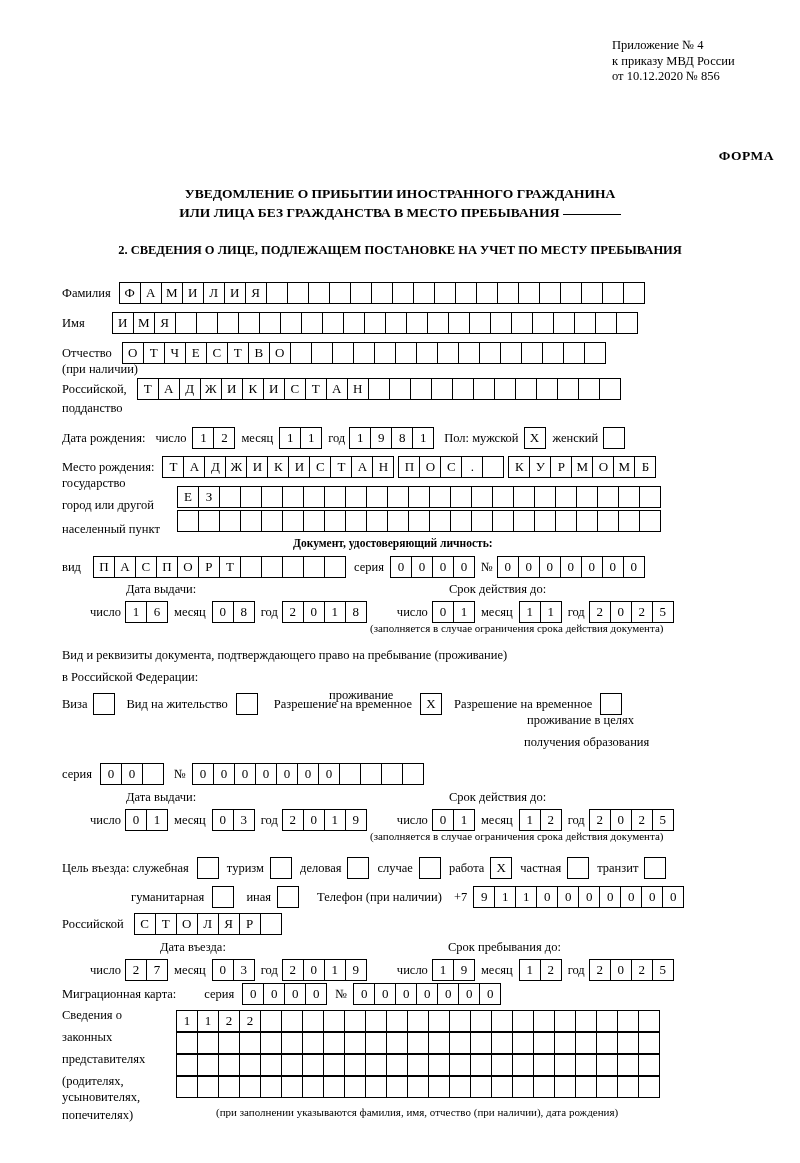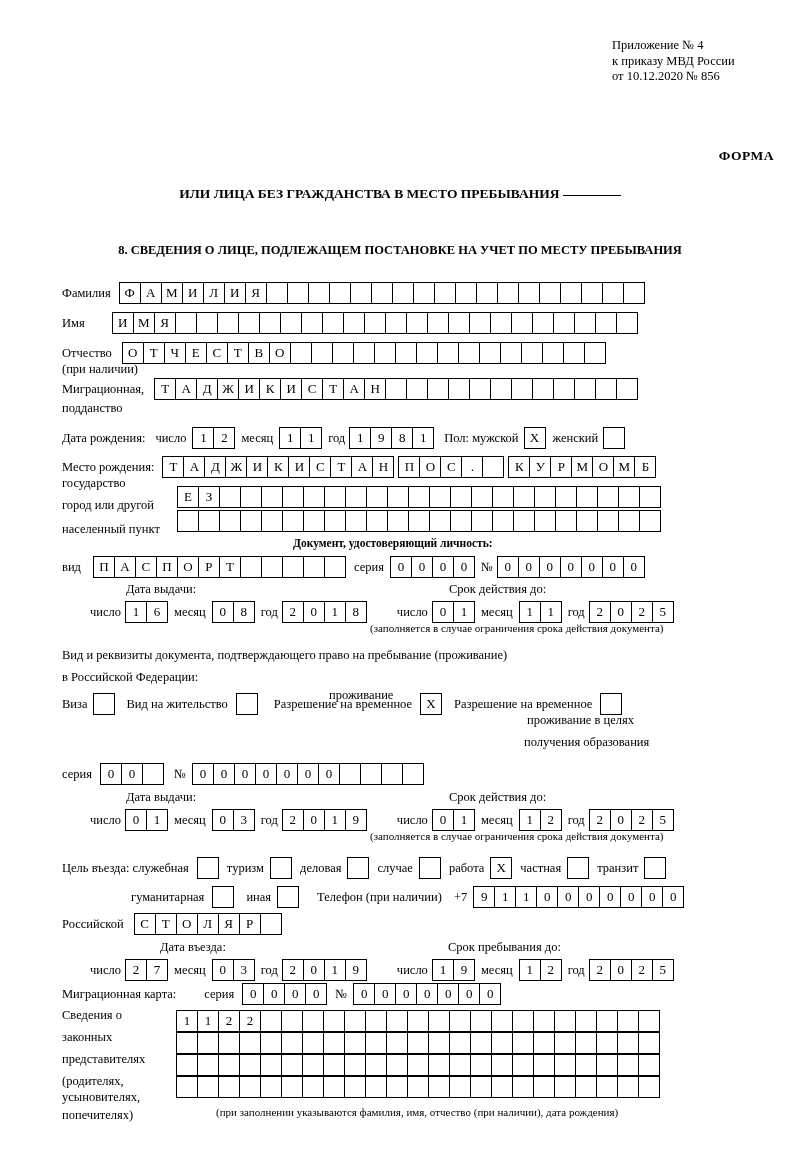--- a/index.html
+++ b/index.html
@@ -47,24 +47,25 @@
 
   <div class="hdr">
     <div>Приложение № 4</div>
     <div>к приказу МВД России</div>
     <div>от 10.12.2020 № 856</div>
   </div>
 
   <div class="forma">ФОРМА</div>
 
   <div class="title">
+    <div>УВЕДОМЛЕНИЕ О ПРИБЫТИИ ИНОСТРАННОГО ГРАЖДАНИНА</div>
     <div class="ln2"><span>ИЛИ ЛИЦА БЕЗ ГРАЖДАНСТВА В МЕСТО ПРЕБЫВАНИЯ</span> <span class="blank"></span></div>
   </div>
 
-  <div class="sect1">8. СВЕДЕНИЯ О ЛИЦЕ, ПОДЛЕЖАЩЕМ ПОСТАНОВКЕ НА УЧЕТ ПО МЕСТУ ПРЕБЫВАНИЯ</div>
+  <div class="sect1">2. СВЕДЕНИЯ О ЛИЦЕ, ПОДЛЕЖАЩЕМ ПОСТАНОВКЕ НА УЧЕТ ПО МЕСТУ ПРЕБЫВАНИЯ</div>
 
   <div id="rows">
       <div class="row" style="left: 62px; top: 282px;">
         <span class="lbl">Фамилия</span>
         <span class="gap" style="width: 8px;"></span>
         <span class="cells">
           <span class="c" style="width: 22px; height: 22px;">Ф</span>
           <span class="c" style="width: 22px; height: 22px;">А</span>
           <span class="c" style="width: 22px; height: 22px;">М</span>
           <span class="c" style="width: 22px; height: 22px;">И</span>
@@ -148,21 +149,21 @@
           <span class="c" style="width: 22px; height: 22px;"></span>
           <span class="c" style="width: 22px; height: 22px;"></span>
           <span class="c" style="width: 22px; height: 22px;"></span>
           <span class="c" style="width: 22px; height: 22px;"></span>
         </span>
       </div>
       <div class="row" style="left: 62px; top: 362px;">
         <span class="lbl">(при наличии)</span>
       </div>
       <div class="row" style="left: 62px; top: 378px;">
-        <span class="lbl">Миграционная,</span>
+        <span class="lbl">Российской,</span>
         <span class="gap" style="width: 10px;"></span>
         <span class="cells">
           <span class="c" style="width: 22px; height: 22px;">Т</span>
           <span class="c" style="width: 22px; height: 22px;">А</span>
           <span class="c" style="width: 22px; height: 22px;">Д</span>
           <span class="c" style="width: 22px; height: 22px;">Ж</span>
           <span class="c" style="width: 22px; height: 22px;">И</span>
           <span class="c" style="width: 22px; height: 22px;">К</span>
           <span class="c" style="width: 22px; height: 22px;">И</span>
           <span class="c" style="width: 22px; height: 22px;">С</span>

